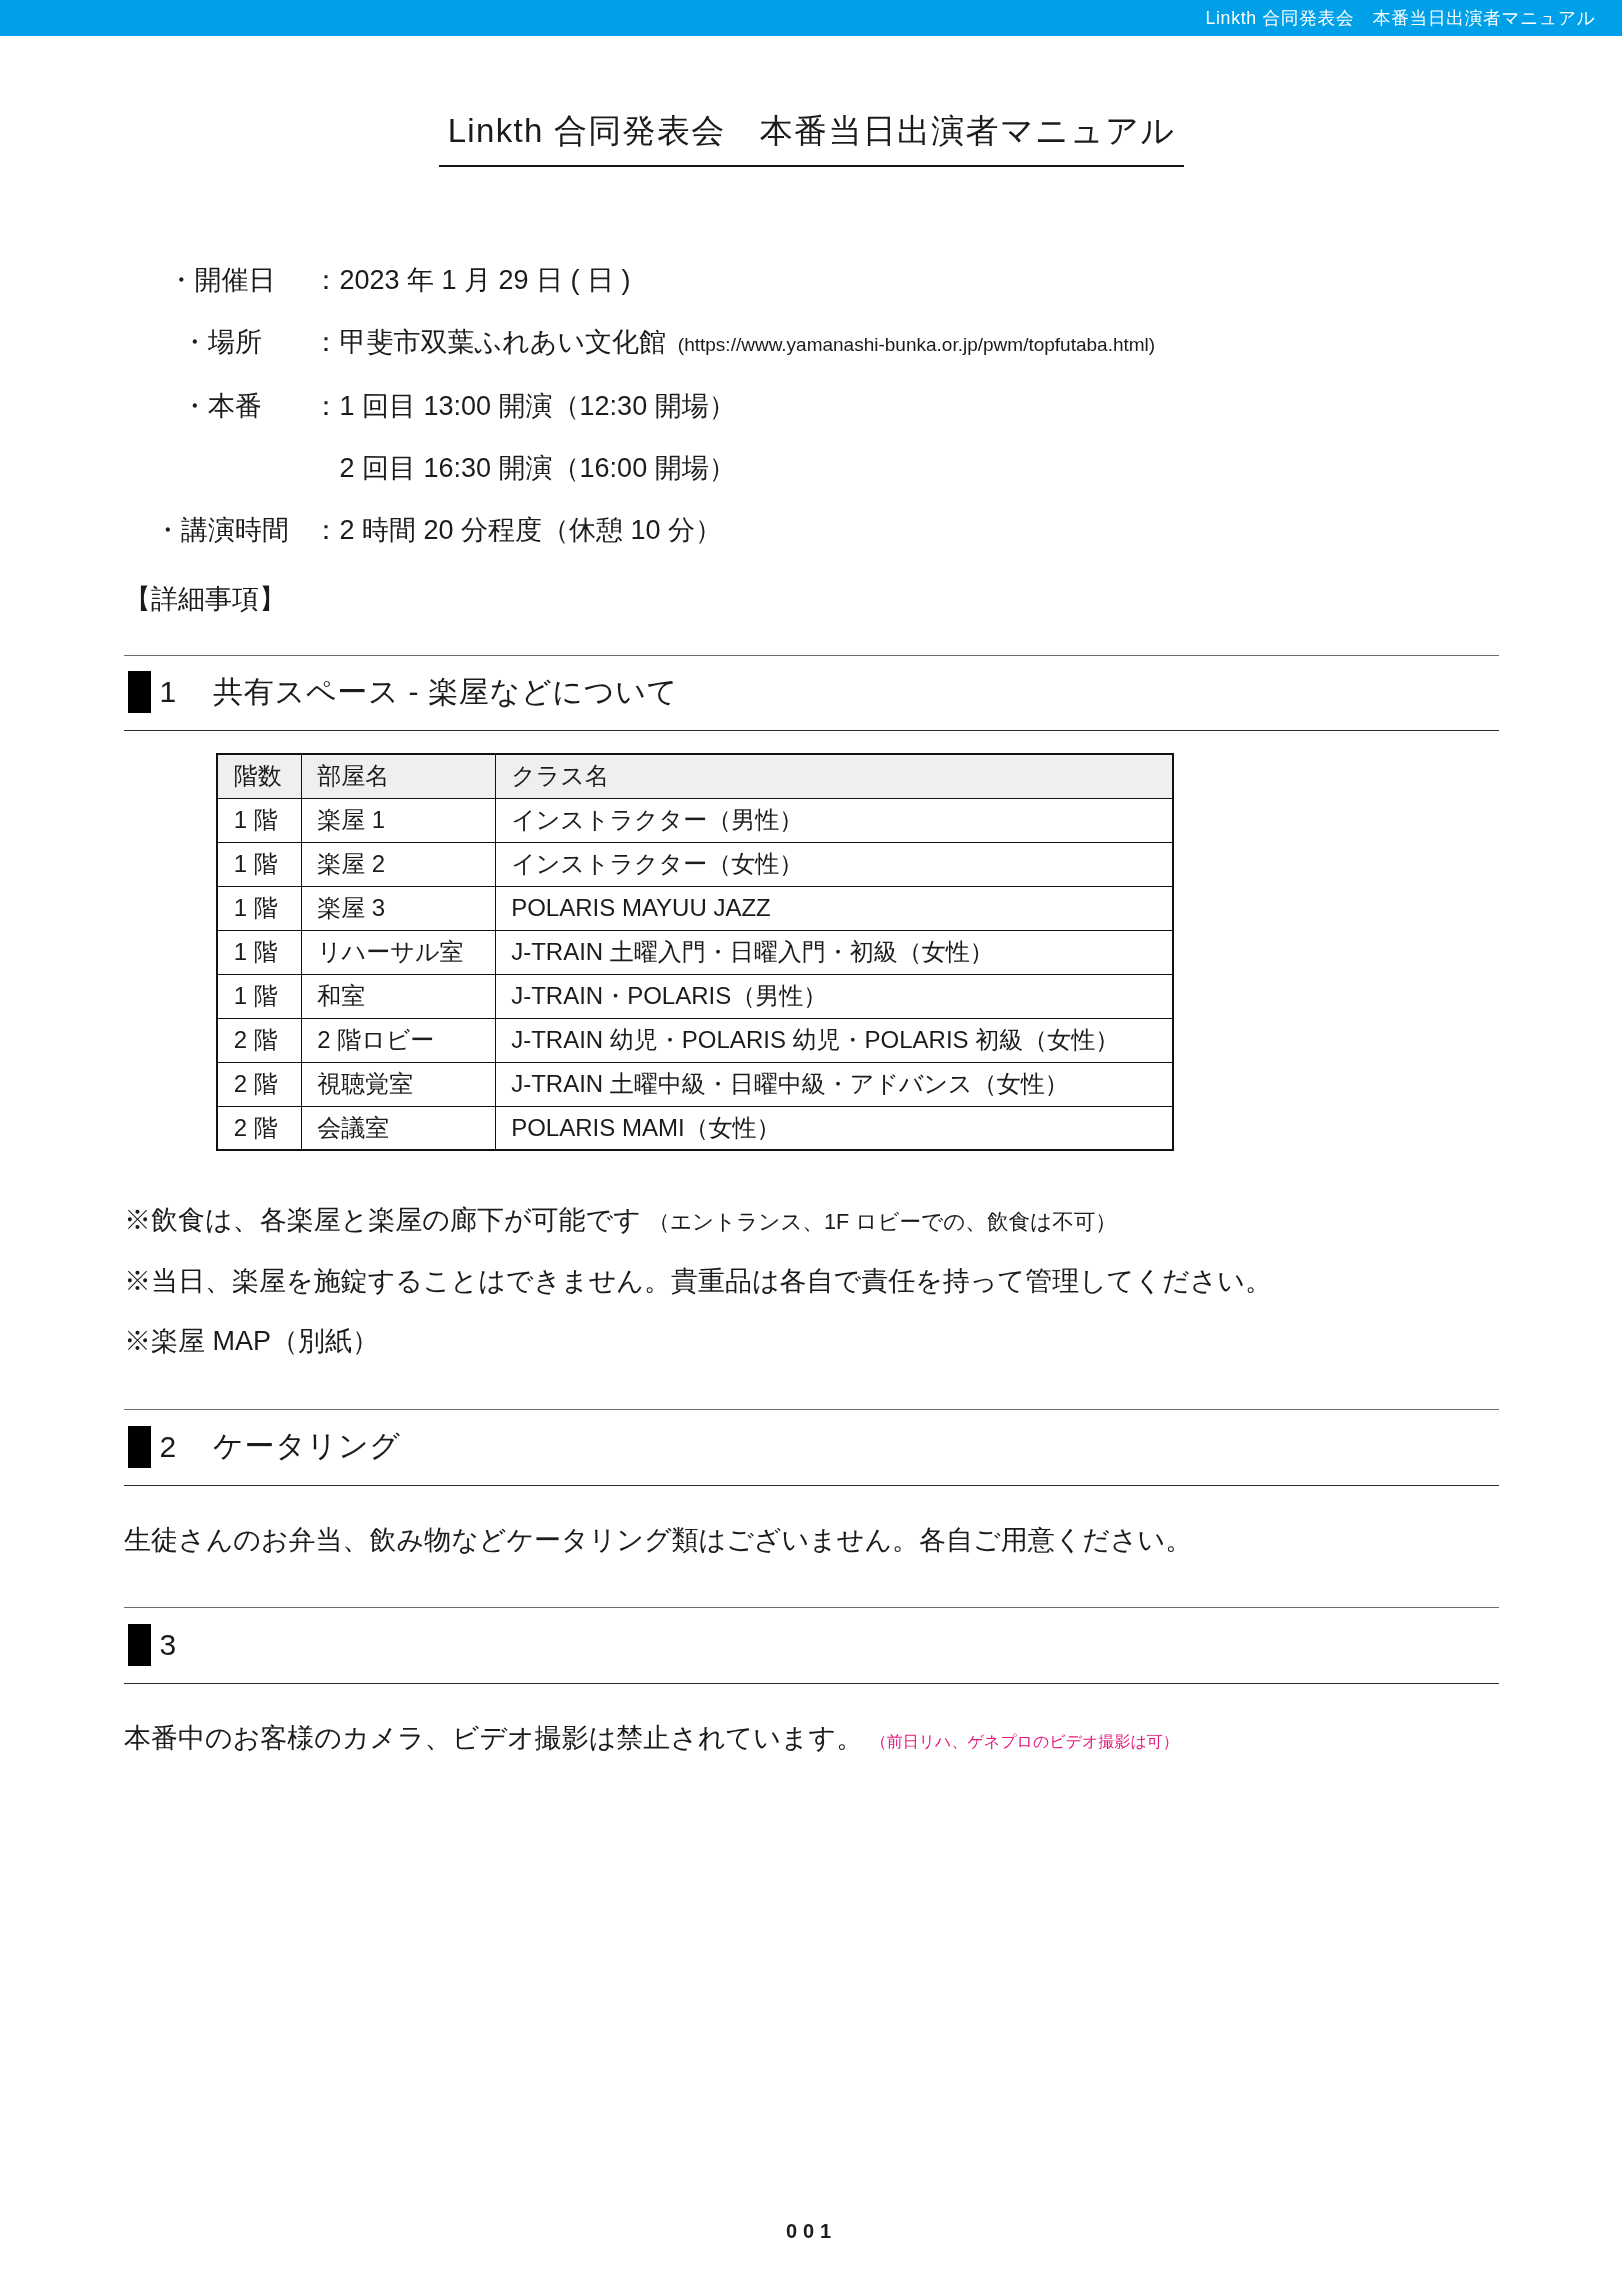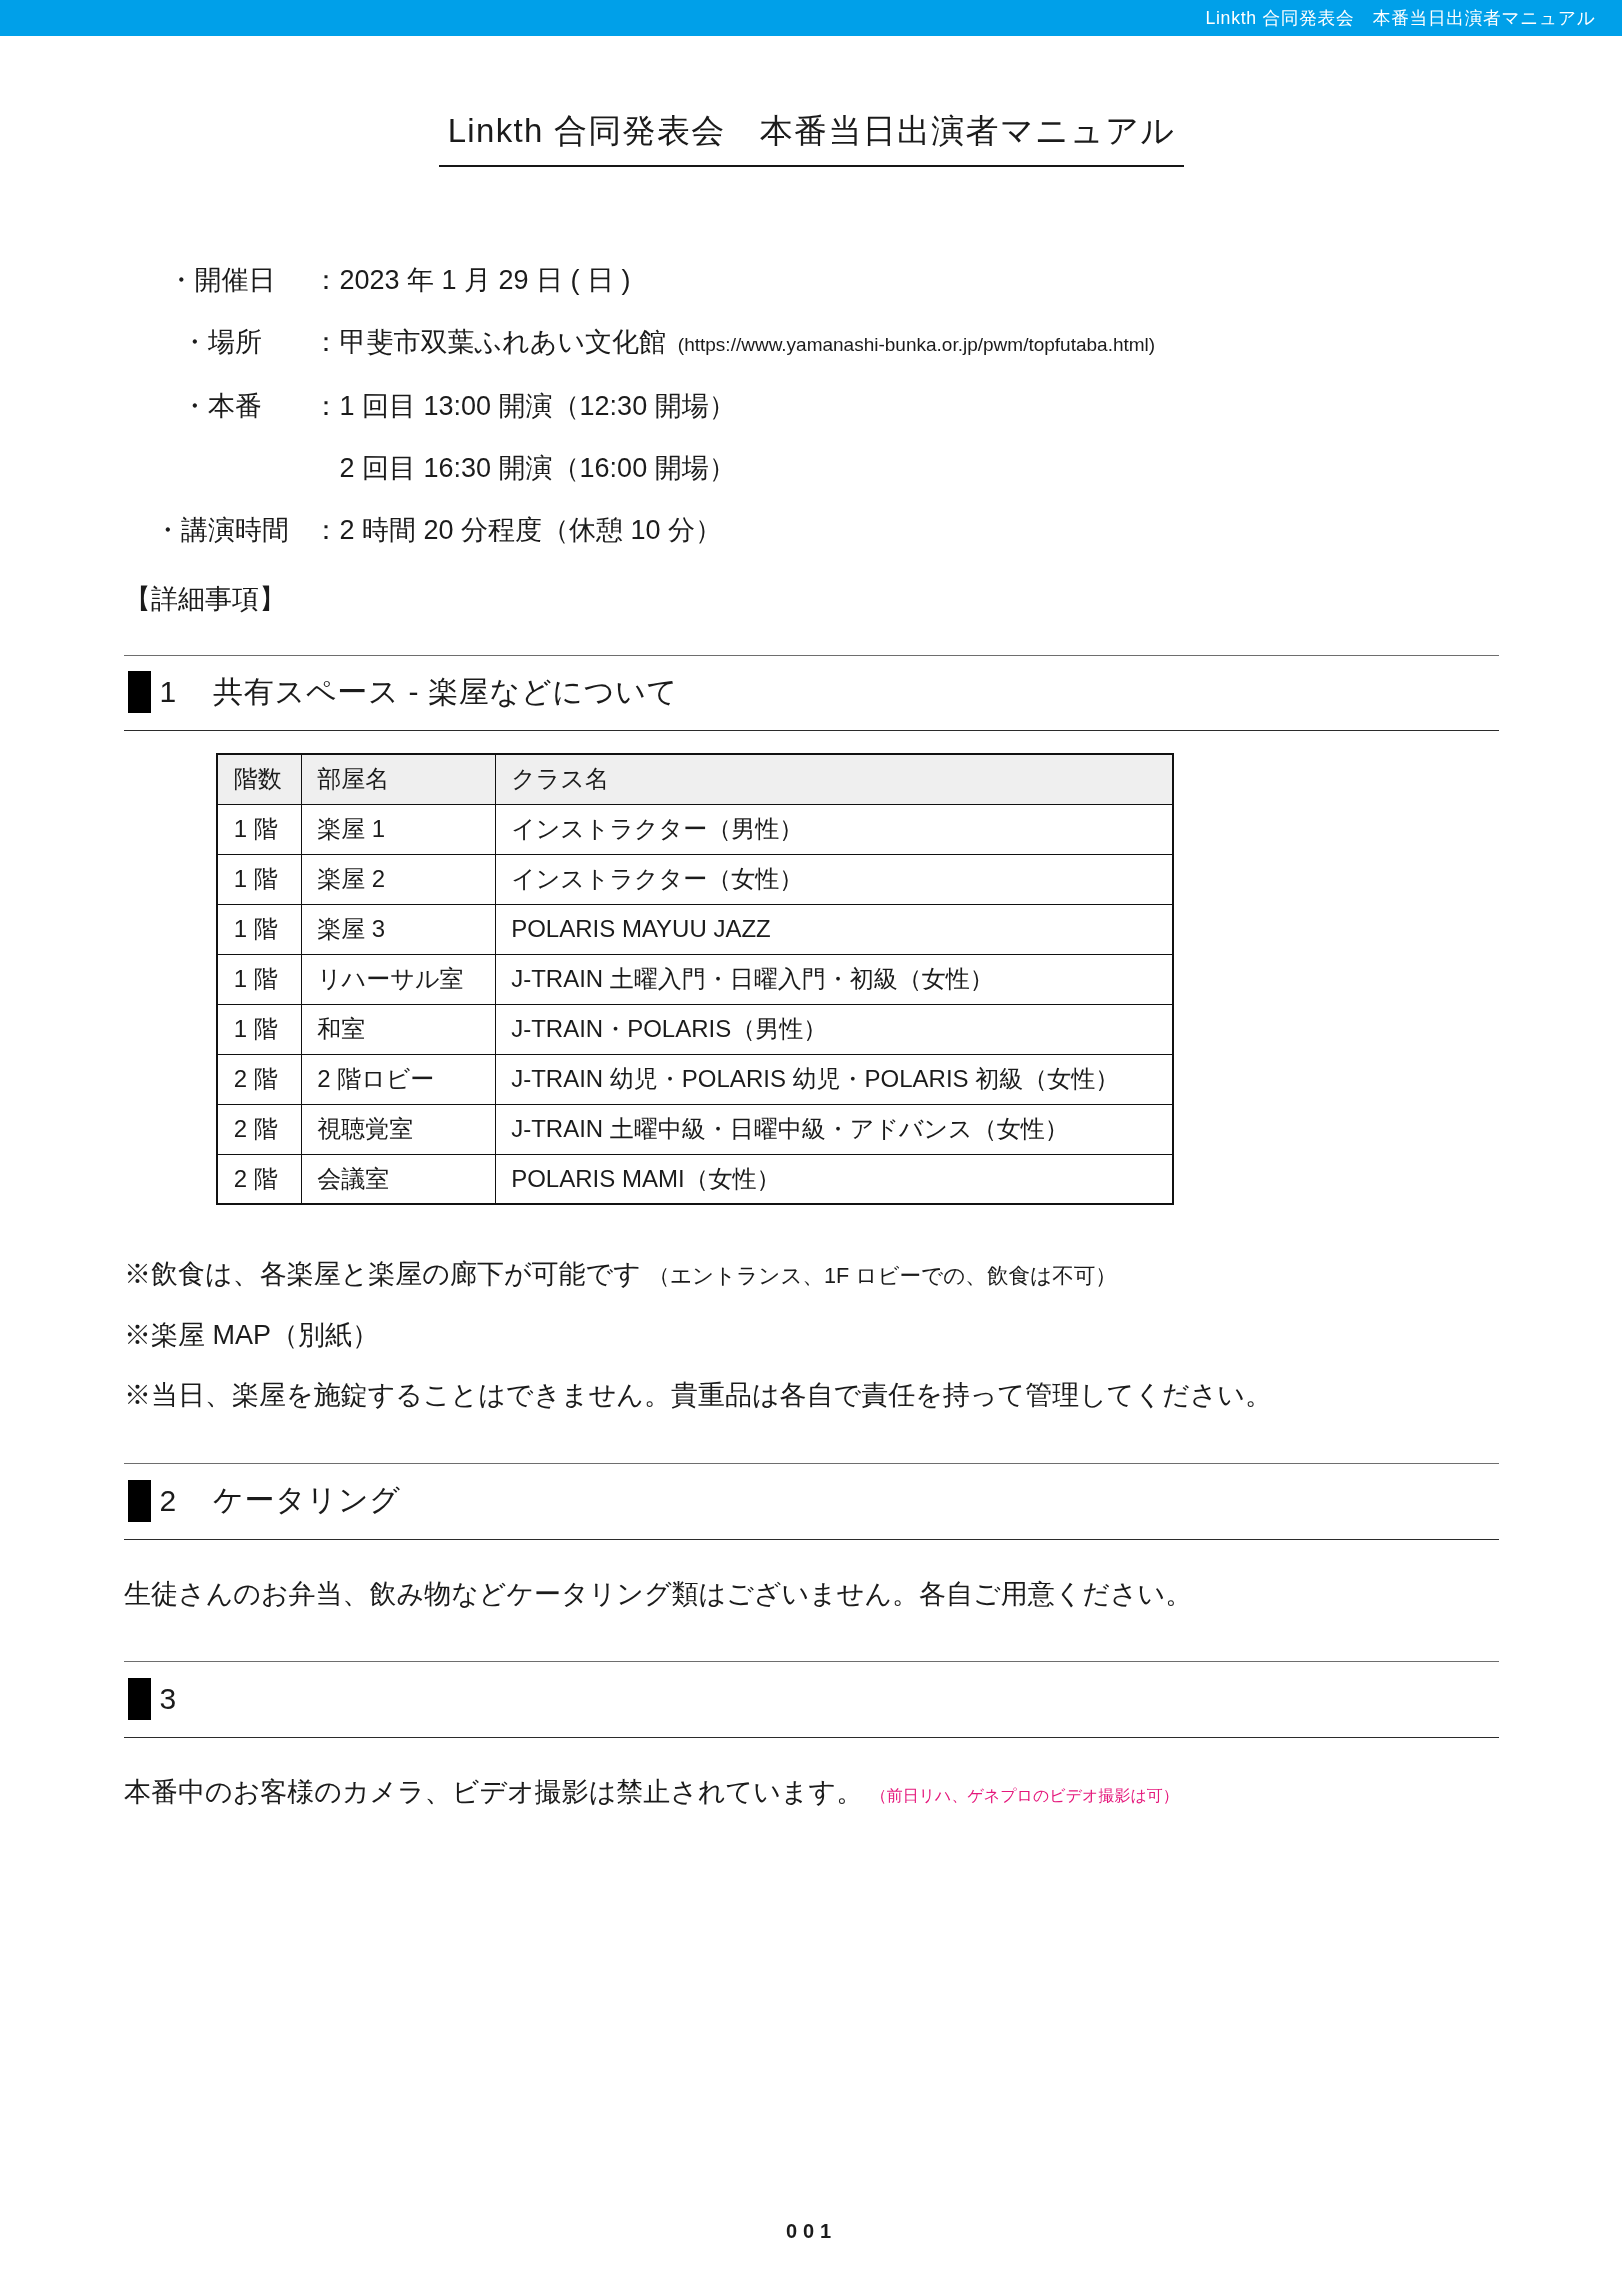--- a/index.html
+++ b/index.html
@@ -116,21 +116,21 @@
     border-collapse:collapse;
     table-layout:fixed;
     width:955px;
     font-size:24px;
     font-weight:500;
   }
   .room-table th,.room-table td{
     border:1.3px solid #111111;
     text-align:left;
     padding:0 0 0 15.7px;
-    height:50px;
+    height:44px;
     box-sizing:border-box;
     white-space:nowrap;
     overflow:hidden;
   }
   .room-table th{
     background:#efefef;
     font-weight:500;
   }
   .room-table{
     border:2px solid #111111;
@@ -288,22 +288,22 @@
         <td>POLARIS MAMI（女性）</td>
       </tr>
     </tbody>
   </table>
 
   <section class="notes">
     <div class="note-line">
       <span>※飲食は、各楽屋と楽屋の廊下が可能です</span>
       <span class="note-paren">（エントランス、1F ロビーでの、飲食は不可）</span>
     </div>
+    <div class="note-line">※当日、楽屋を施錠することはできません。貴重品は各自で責任を持って管理してください。</div>
     <div class="note-line">※楽屋 MAP（別紙）</div>
-    <div class="note-line">※当日、楽屋を施錠することはできません。貴重品は各自で責任を持って管理してください。</div>
   </section>
 
   <div class="section-heading section2-heading">
     <span class="black-rect"></span>
     <span class="section-number">2</span>
     <span class="section-title">ケータリング</span>
   </div>
   <p class="section-body" style="margin:39px 0 0 0;">生徒さんのお弁当、飲み物などケータリング類はございません。各自ご用意ください。</p>
 
   <div class="section-heading section3-heading" style="margin-top:51px;">

